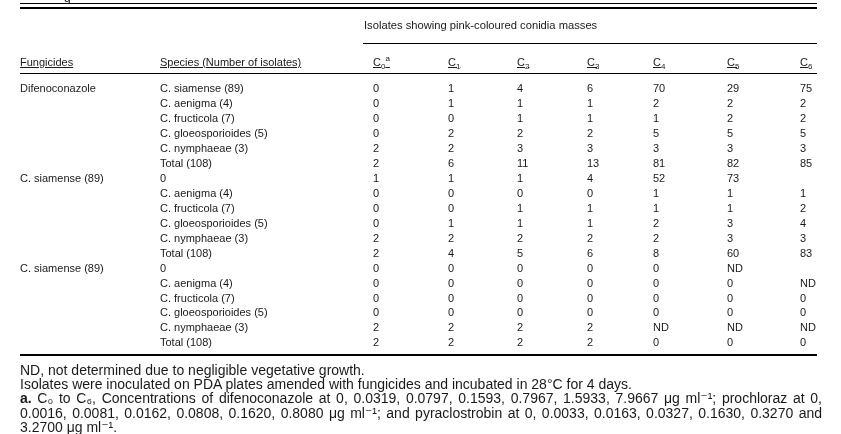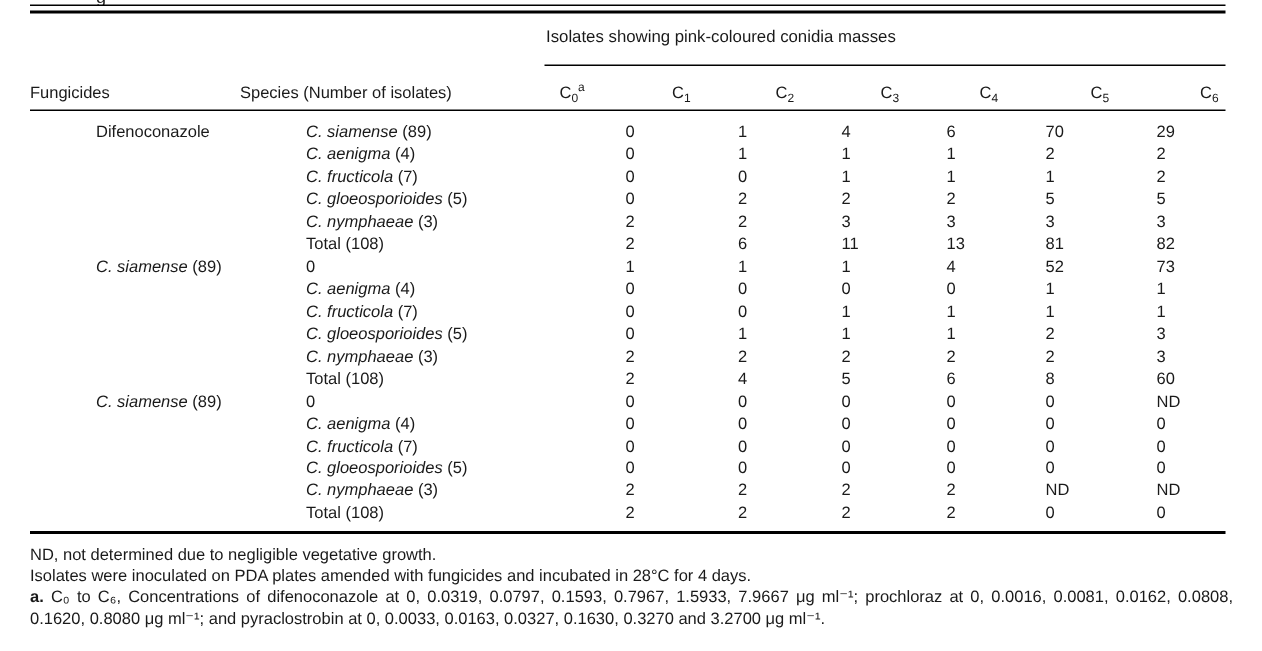--- a/index.html
+++ b/index.html
@@ -14,29 +14,29 @@
   .head-rule { top:73px; border-top:1.6px solid #000; }
   .bottom-rule { top:354px; border-top:2.5px solid #000; }
 
   .caption-frag { position:absolute; left:64px; top:0; width:14px; height:4px; overflow:hidden; }
   .caption-frag span { position:relative; top:-9px; display:block; font-size:12px; }
 
   .spanner-label { position:absolute; left:364px; top:19px; font-size:11.2px; white-space:nowrap; }
 
   .grid-row { display:grid; grid-template-columns:140px 213px 75px 69px 70px 66px 74px 73px 17px; }
   .header-row { position:absolute; left:20px; top:47px; width:797px; height:26px; align-items:end; padding-bottom:0; }
-  .header-row .cell { padding-bottom:5px; }
+  .header-row .cell { padding-bottom:5px;text-decoration:underline; }
   .tbody { position:absolute; left:20px; top:81px; width:797px; }
-  .trow { height:14.95px; align-items:center;margin-left:44px; }
+  .trow { height:14.95px; align-items:center; }
   .cell { white-space:nowrap; overflow:visible; line-height:1.1; }
-  .it { font-style:italic; }
+  .it { }
   sub { font-size:8px; line-height:0; }
   sup { font-size:8px; line-height:0; }
 
-  .footnotes { position:absolute; left:20px; top:363px; width:802px; font-size:11px; line-height:14.2px; }
+  .footnotes { position:absolute; left:20px; top:363px; width:802px; font-size:14px; line-height:14.2px; }
   .just { text-align:justify; }
   .fn-b { font-weight:bold; }
 </style>
 </head>
 <body>
 
 <div class="page">
 
   <div class="caption-frag">
     <span>g</span>

